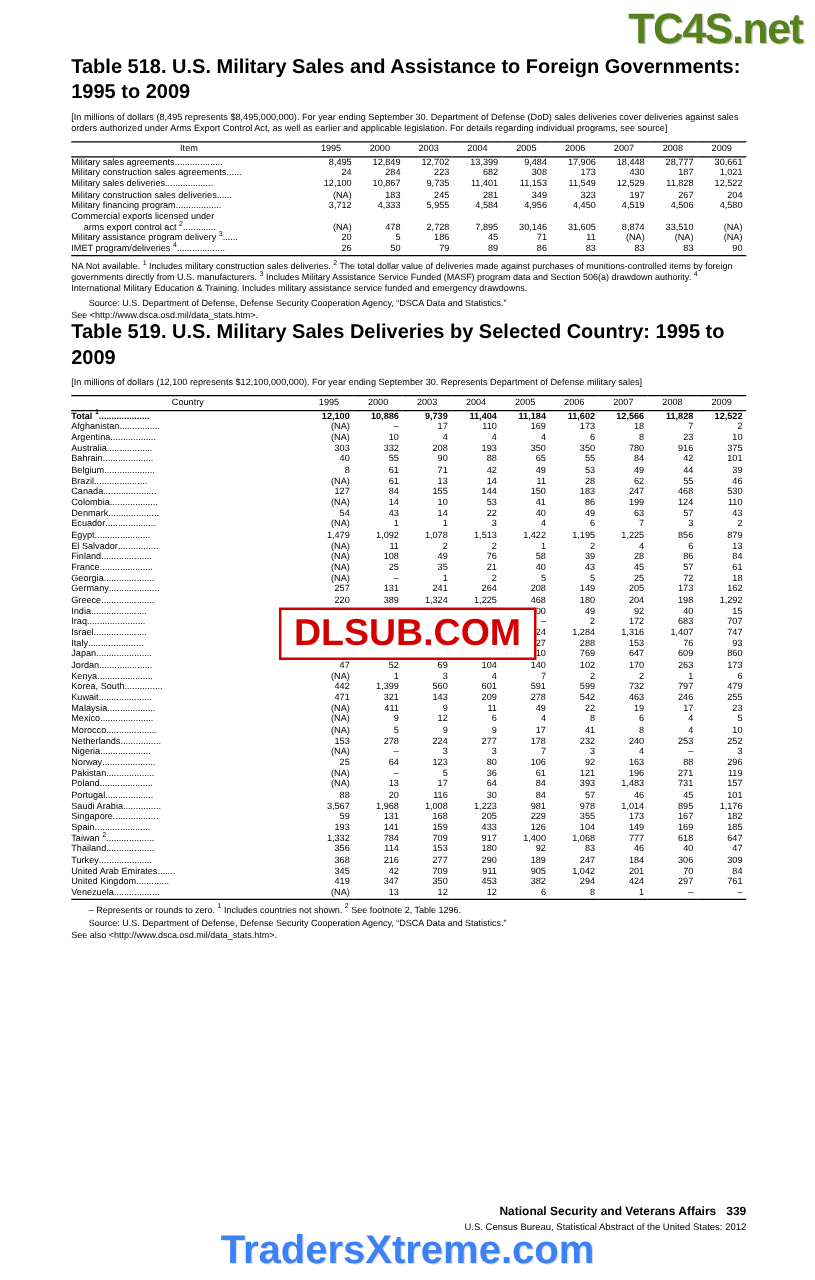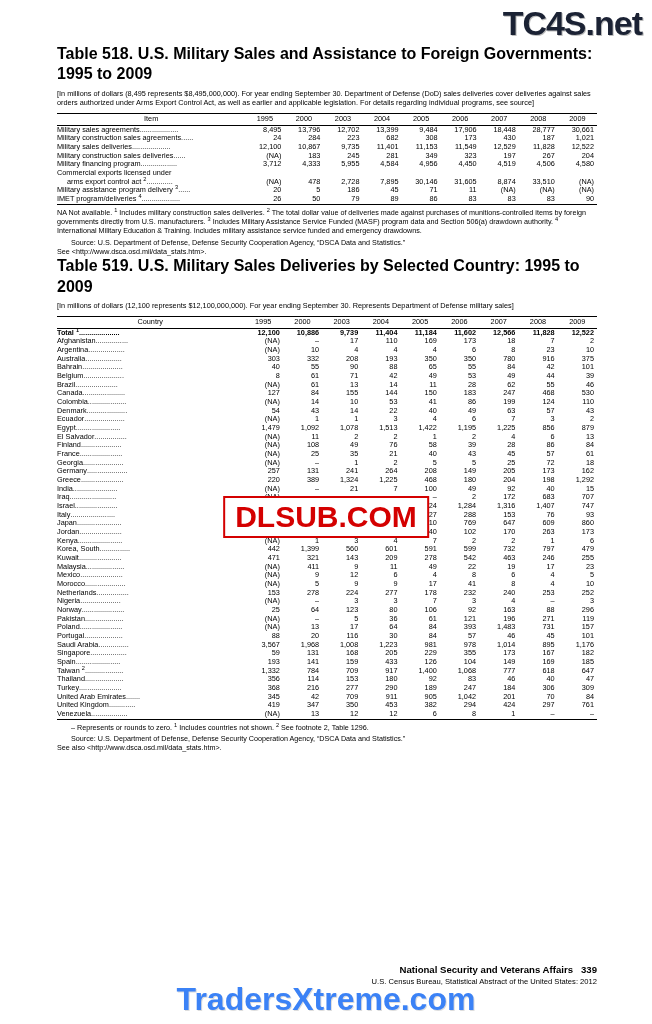--- a/index.html
+++ b/index.html
@@ -21,28 +21,28 @@
     height: 1024px;
     padding: 0;
   }
   .wm-top {
     position: absolute;
     top: 4px;
     right: 10px;
     font-family: "Liberation Sans", sans-serif;
     font-weight: bold;
     font-size: 34px;
-    color: #0f172a;
+    color: #4d7c0f;
     letter-spacing: -1px;
     text-shadow: 1px 1px 0 #bbb;
     opacity: 0.95;
   }
   .wm-mid {
     position: absolute;
-    top: 496px;
+    top: 486px;
     left: 50%;
     transform: translateX(-50%);
     font-family: "Liberation Sans", sans-serif;
     font-weight: bold;
     font-size: 30px;
     color: #d40000;
     background: #fff;
     padding: 2px 10px;
     border: 2px solid #d40000;
     letter-spacing: 0px;
@@ -176,21 +176,21 @@
               <th style="width: 38px;">2006</th>
               <th style="width: 38px;">2007</th>
               <th style="width: 38px;">2008</th>
               <th style="width: 38px;">2009</th>
             </tr>
         </thead>
         <tbody id="t518-body">
             <tr>
               <td class="lab">Military sales agreements<span class="dotfill"> ...................</span></td>
               <td class="num">8,495</td>
-              <td class="num">13,796</td>
+              <td class="num">12,849</td>
               <td class="num">12,702</td>
               <td class="num">13,399</td>
               <td class="num">9,484</td>
               <td class="num">17,906</td>
               <td class="num">18,448</td>
               <td class="num">28,777</td>
               <td class="num">30,661</td>
             </tr>
             <tr>
               <td class="lab">Military construction sales agreements<span class="dotfill"> ......</span></td>

